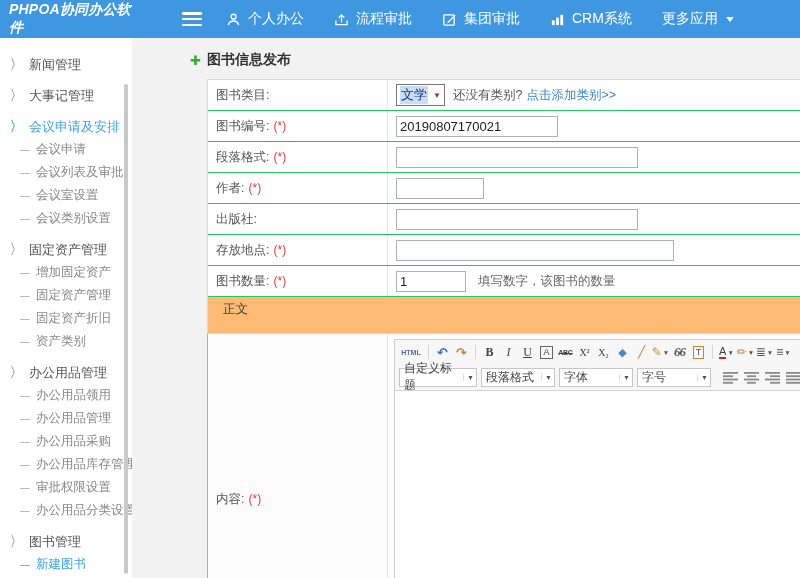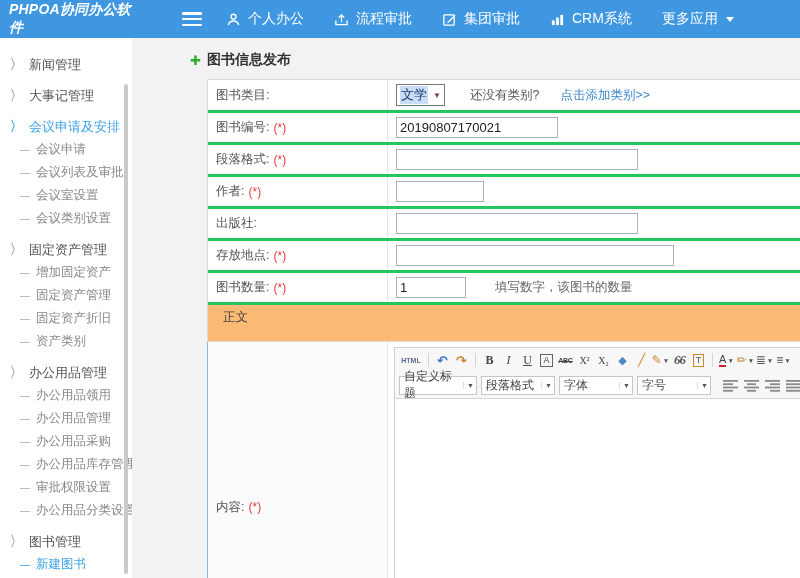--- a/index.html
+++ b/index.html
@@ -26,24 +26,24 @@
   .side-item.active, .side-item.active .chev, .side-item.active .dash { color:#3da2e8; }
   .side-scroll { position:absolute; left:124px; top:84px; bottom:4px; width:4px; background:#c9c9c9; border-radius:2px; }
 
   
   .main { position:absolute; left:132px; top:38px; right:0; bottom:0; background:#f2f2f2; }
   .page-head { display:flex; align-items:center; margin:13px 0 10px 58px; }
   .plus-ic { color:#2fae2f; font-size:13px; font-weight:bold; margin-right:6px; }
   .page-title { font-size:14px; font-weight:bold; color:#333; }
 
   .ftable { margin-left:75px; width:594px; background:#fff; border:1px solid #d9d9d9; border-right:none; }
-  .frow { display:flex; align-items:stretch; min-height:31px; border-bottom:3px solid #22c55e; }
+  .frow { display:flex; align-items:stretch; min-height:31px; border-bottom:1px solid #22c55e; }
   .fcell-label { width:180px; border-right:1px solid #e6e6e6; display:flex; align-items:center; padding-left:8px; font-size:12.5px; color:#555; flex-shrink:0; }
   .req { color:#e33c3c; margin-left:4px; font-size:12px; }
-  .fcell-value { flex:1; display:flex; align-items:center; padding:4px 8px; font-size:13px; color:#333;gap:17px; }
+  .fcell-value { flex:1; display:flex; align-items:center; padding:4px 8px; font-size:13px; color:#333; }
   .fcell-value input { border:1px solid #a9b2ba; height:21px; padding:0 3px; font-size:13px; color:#222; background:#fff; }
   .hint { color:#666; font-size:12.5px; margin-left:12px; }
 
   .sel { display:inline-flex; align-items:center; border:1px solid #76777b; background:#fff; padding:1px 3px 1px 3px; cursor:pointer; }
   .sel .sel-txt { background:#c9ddf6; color:#1d3a6e; font-size:13px; padding:0 1px; }
   .sel .sel-caret { color:#8b3a3a; font-size:8px; margin-left:5px; }
   .extra-text { color:#555; font-size:12.5px; margin-left:8px; }
   .extra-link { color:#3a85c8; font-size:12.5px; margin-left:4px; cursor:pointer; }
 
   .section-head { height:37px; line-height:24px; background:#fdba74; border-bottom:1px solid #dcdcdc; padding-left:15px; font-size:12.5px; color:#444; }

